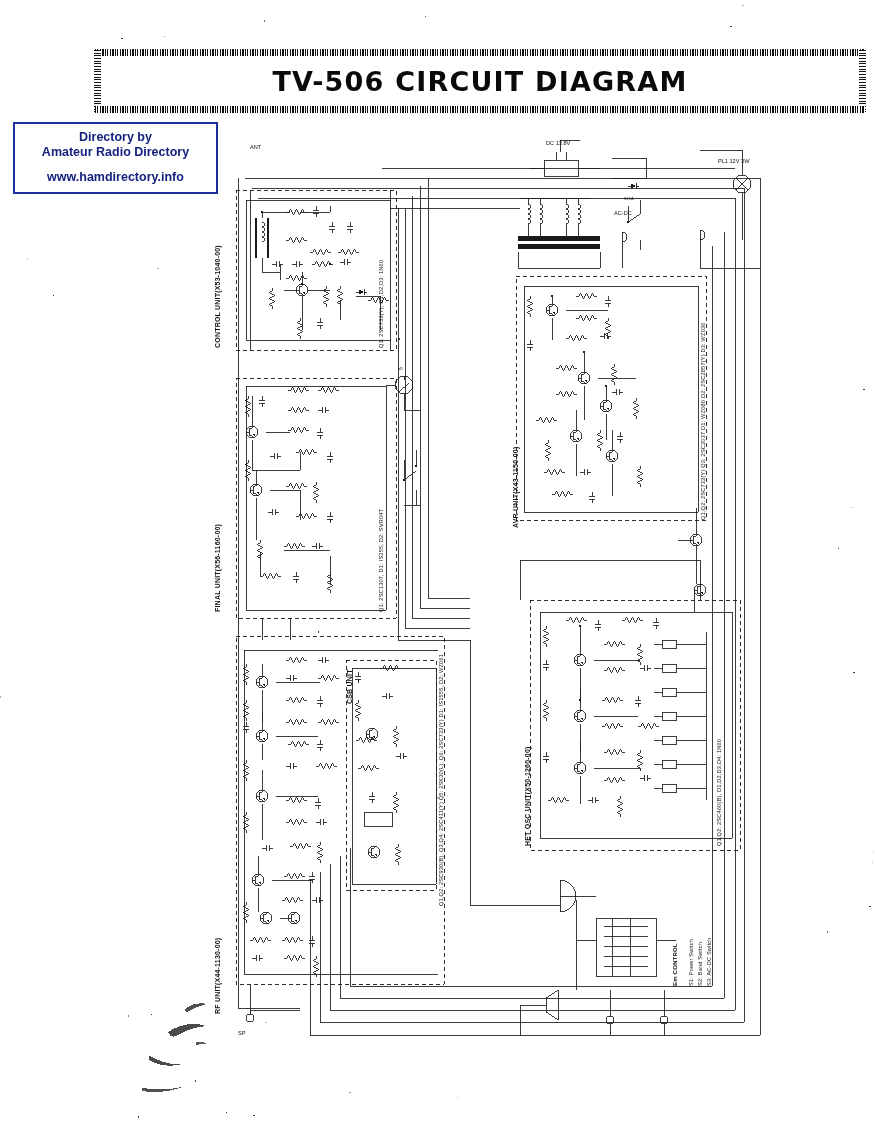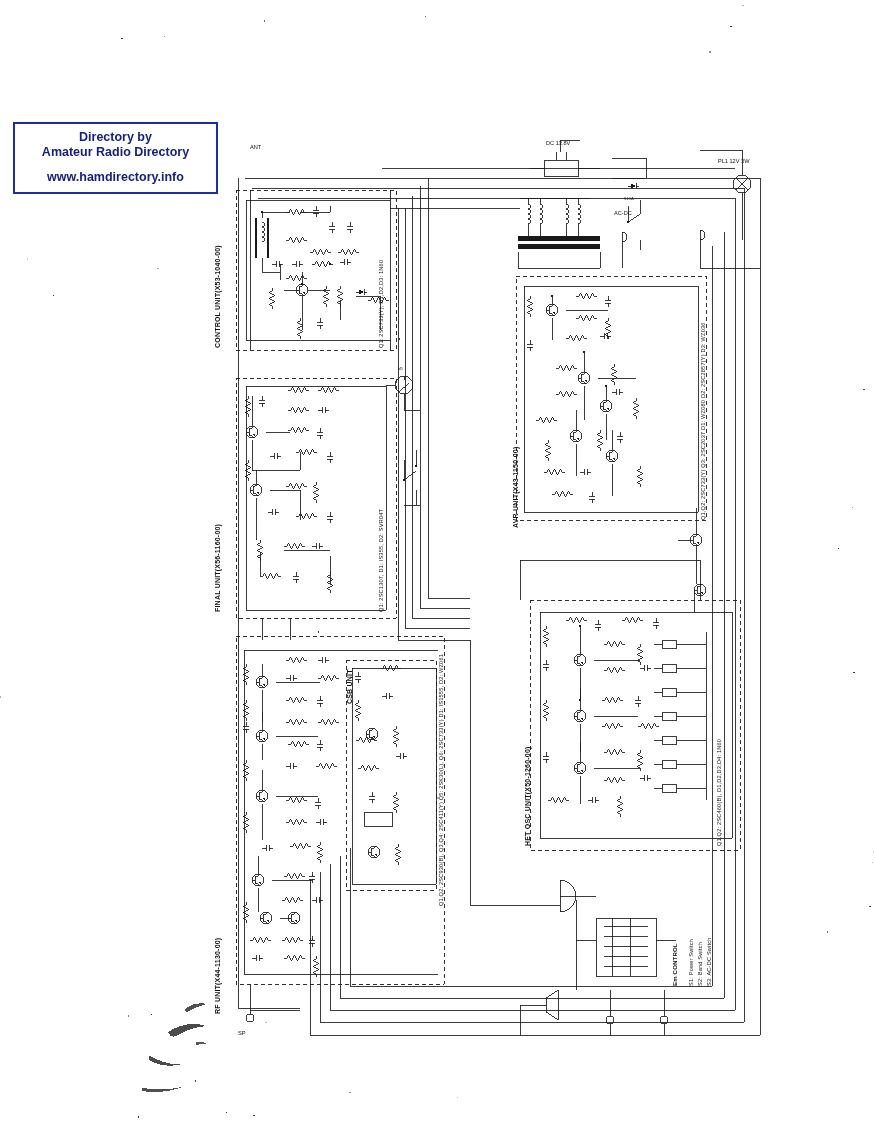--- a/index.html
+++ b/index.html
@@ -357,20 +357,25 @@
       <div class="noise" style="left: 730px; top: 26px; width: 2px; height: 1px; opacity: 0.41;"></div>
       <div class="noise" style="left: 318px; top: 631px; width: 1px; height: 2px; opacity: 0.61;"></div>
       <div class="noise" style="left: 138px; top: 1116px; width: 1px; height: 2px; opacity: 0.33;"></div>
       <div class="noise" style="left: 399px; top: 338px; width: 1px; height: 2px; opacity: 0.76;"></div>
       <div class="noise" style="left: 226px; top: 1112px; width: 1px; height: 1px; opacity: 0.53;"></div>
       <div class="noise" style="left: 253px; top: 1115px; width: 2px; height: 1px; opacity: 0.84;"></div>
       <div class="noise" style="left: 195px; top: 1080px; width: 1px; height: 2px; opacity: 0.64;"></div>
       <div class="noise" style="left: 838px; top: 548px; width: 1px; height: 1px; opacity: 0.34;"></div>
     </div>
 
+  <div id="title-plate">
+    <div class="plate-side l"></div>
+    <div class="plate-side r"></div>
+    <div id="title-text">TV-506 CIRCUIT DIAGRAM</div>
+  </div>
 
   <div id="watermark">
     <div class="w1">Directory by</div>
     <div class="w2">Amateur Radio Directory</div>
     <div class="w3">www.hamdirectory.info</div>
   </div>
 
   <svg id="schematic" viewBox="0 0 875 1122" shape-rendering="crispEdges">
     <defs>
       <style>

